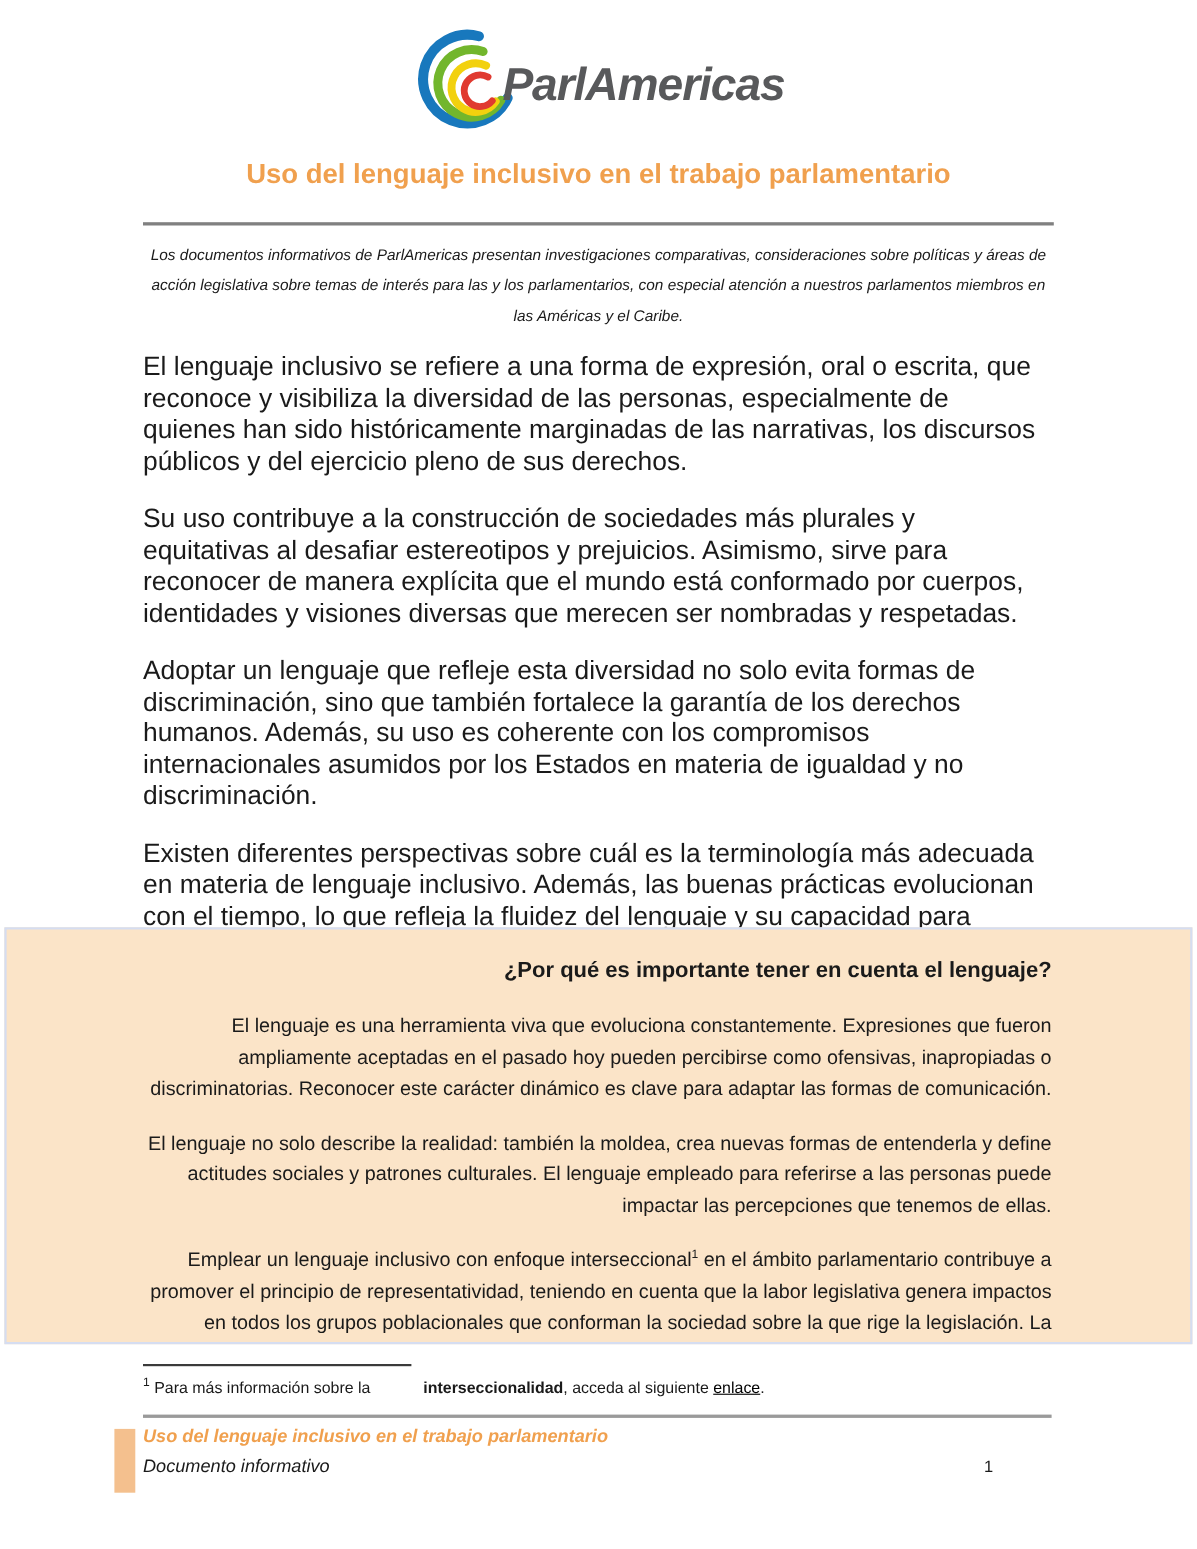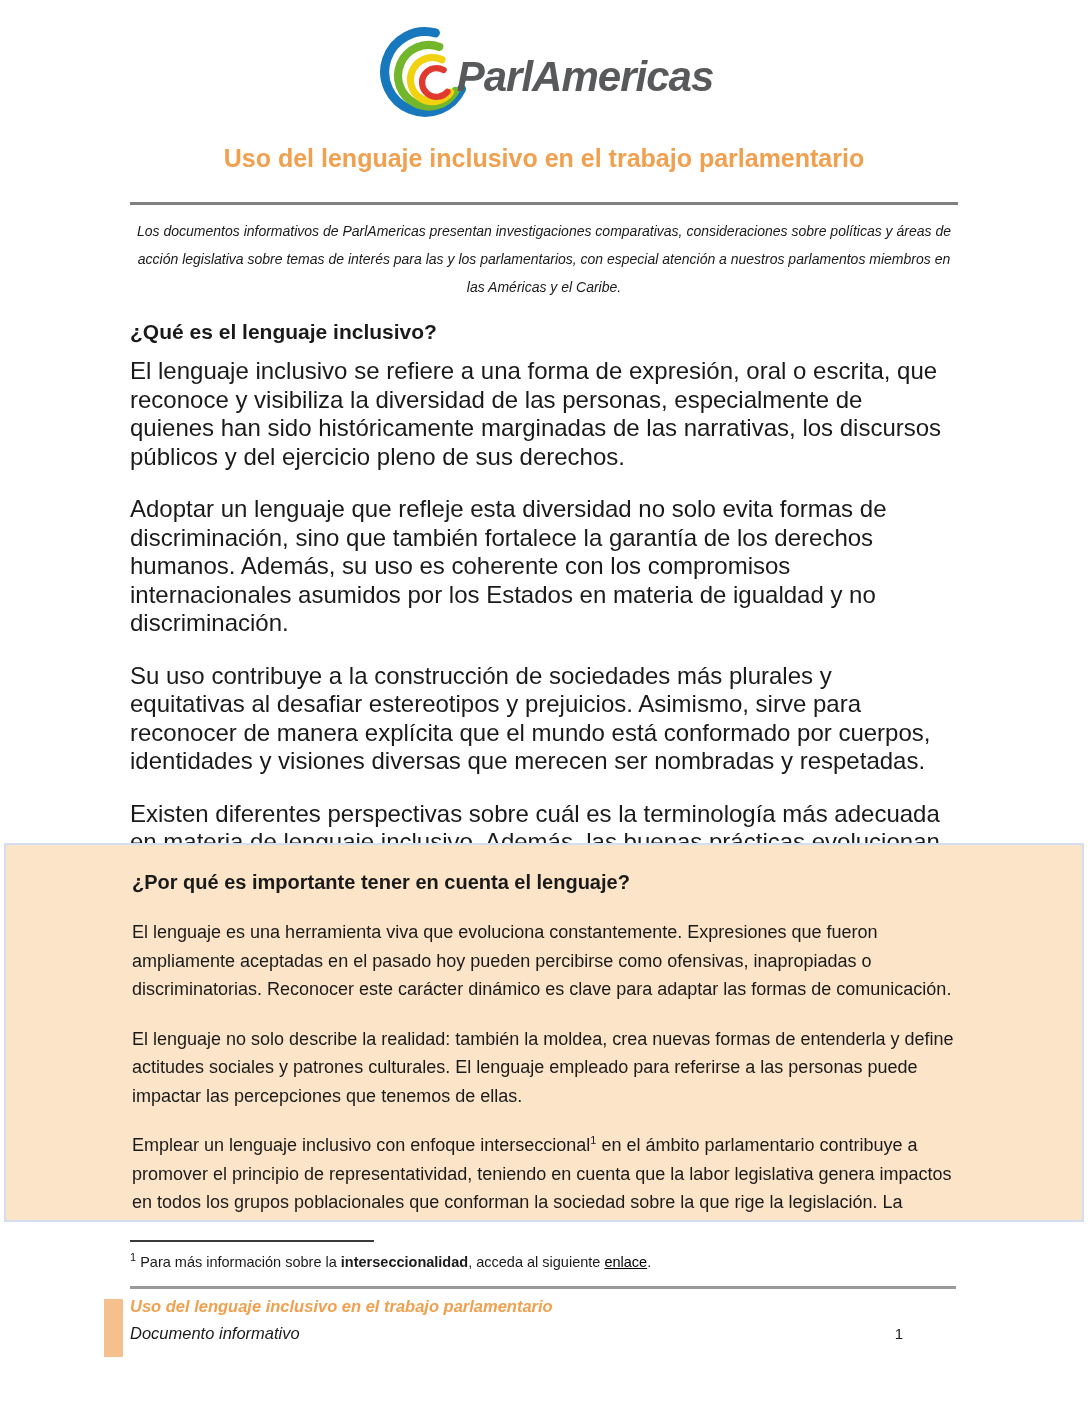--- a/index.html
+++ b/index.html
@@ -45,30 +45,31 @@
   
   .what-section { position:absolute; top:320px; left:130px; width:832px; }
   .what-section h2 { font-size:21px; font-weight:bold; margin:0 0 13px 0; }
   .what-section p { font-size:24px; line-height:28.5px; margin:0 16px 24px 0; }
 
   
   .callout {
     position:absolute; top:843px; left:4px; right:4px; height:379px;
     background:#FBE4C8; border:2px solid #D5DDF1;
     padding:26px 126px 0 126px;
+    text-align:right;
   }
   .callout h2 { font-size:20px; font-weight:bold; margin:0 0 24px 0; }
   .callout p { font-size:18px; line-height:28.5px; margin:0 0 21px 0; }
   .callout sup, .footnote sup { font-size:11px; vertical-align:super; line-height:0; }
 
   
   .footnote-area { position:absolute; top:1240px; left:130px; width:828px; }
   .footnote-rule { width:244px; border:none; border-top:2px solid #3a3a3a; margin-bottom:10px; }
   .footnote { font-size:14.5px; line-height:20px; }
-  .footnote b { font-weight:bold; }
+  .footnote b { font-weight:bold;margin-left:44px; }
   .footnote a { color:#000000; text-decoration:underline; }
 
   
   .footer-rule {
     position:absolute; top:1286px; left:130px; width:826px;
     border:none; border-top:3px solid #9A9A9A;
   }
   .footer { position:absolute; top:1297px; left:130px; width:828px; }
   .footer-bar {
     position:absolute; left:-26px; top:2px; width:19px; height:58px;
@@ -97,24 +98,23 @@
     </svg>
     <span class="logo-text">ParlAmericas</span>
   </div>
 
   <h1 class="doc-title">Uso del lenguaje inclusivo en el trabajo parlamentario</h1>
   <hr class="title-rule">
 
   <p class="intro">Los documentos informativos de ParlAmericas presentan investigaciones comparativas, consideraciones sobre políticas y áreas de acción legislativa sobre temas de interés para las y los parlamentarios, con especial atención a nuestros parlamentos miembros en las Américas y el Caribe.</p>
 
   <section class="what-section">
-    <h2>¿Qué es el lenguaje inclusivo?</h2>
     <p>El lenguaje inclusivo se refiere a una forma de expresión, oral o escrita, que reconoce y visibiliza la diversidad de las personas, especialmente de quienes han sido históricamente marginadas de las narrativas, los discursos públicos y del ejercicio pleno de sus derechos.</p>
+    <p>Su uso contribuye a la construcción de sociedades más plurales y equitativas al desafiar estereotipos y prejuicios. Asimismo, sirve para reconocer de manera explícita que el mundo está conformado por cuerpos, identidades y visiones diversas que merecen ser nombradas y respetadas.</p>
     <p>Adoptar un lenguaje que refleje esta diversidad no solo evita formas de discriminación, sino que también fortalece la garantía de los derechos humanos. Además, su uso es coherente con los compromisos internacionales asumidos por los Estados en materia de igualdad y no discriminación.</p>
-    <p>Su uso contribuye a la construcción de sociedades más plurales y equitativas al desafiar estereotipos y prejuicios. Asimismo, sirve para reconocer de manera explícita que el mundo está conformado por cuerpos, identidades y visiones diversas que merecen ser nombradas y respetadas.</p>
     <p>Existen diferentes perspectivas sobre cuál es la terminología más adecuada en materia de lenguaje inclusivo. Además, las buenas prácticas evolucionan con el tiempo, lo que refleja la fluidez del lenguaje y su capacidad para adaptarse a los aportes y experiencias de las comunidades subrepresentadas. Por lo tanto, el objetivo de esta herramienta es abrir posibilidades de expresión que hagan visibles a todas las personas, sin imponer un modelo único.</p>
   </section>
 
   <div class="callout">
     <h2>¿Por qué es importante tener en cuenta el lenguaje?</h2>
     <p>El lenguaje es una herramienta viva que evoluciona constantemente. Expresiones que fueron ampliamente aceptadas en el pasado hoy pueden percibirse como ofensivas, inapropiadas o discriminatorias. Reconocer este carácter dinámico es clave para adaptar las formas de comunicación.</p>
     <p>El lenguaje no solo describe la realidad: también la moldea, crea nuevas formas de entenderla y define actitudes sociales y patrones culturales. El lenguaje empleado para referirse a las personas puede impactar las percepciones que tenemos de ellas.</p>
     <p><span>Emplear un lenguaje inclusivo con enfoque interseccional</span><sup>1</sup><span> en el ámbito parlamentario contribuye a promover el principio de representatividad, teniendo en cuenta que la labor legislativa genera impactos en todos los grupos poblacionales que conforman la sociedad sobre la que rige la legislación. La</span></p>
   </div>
 

